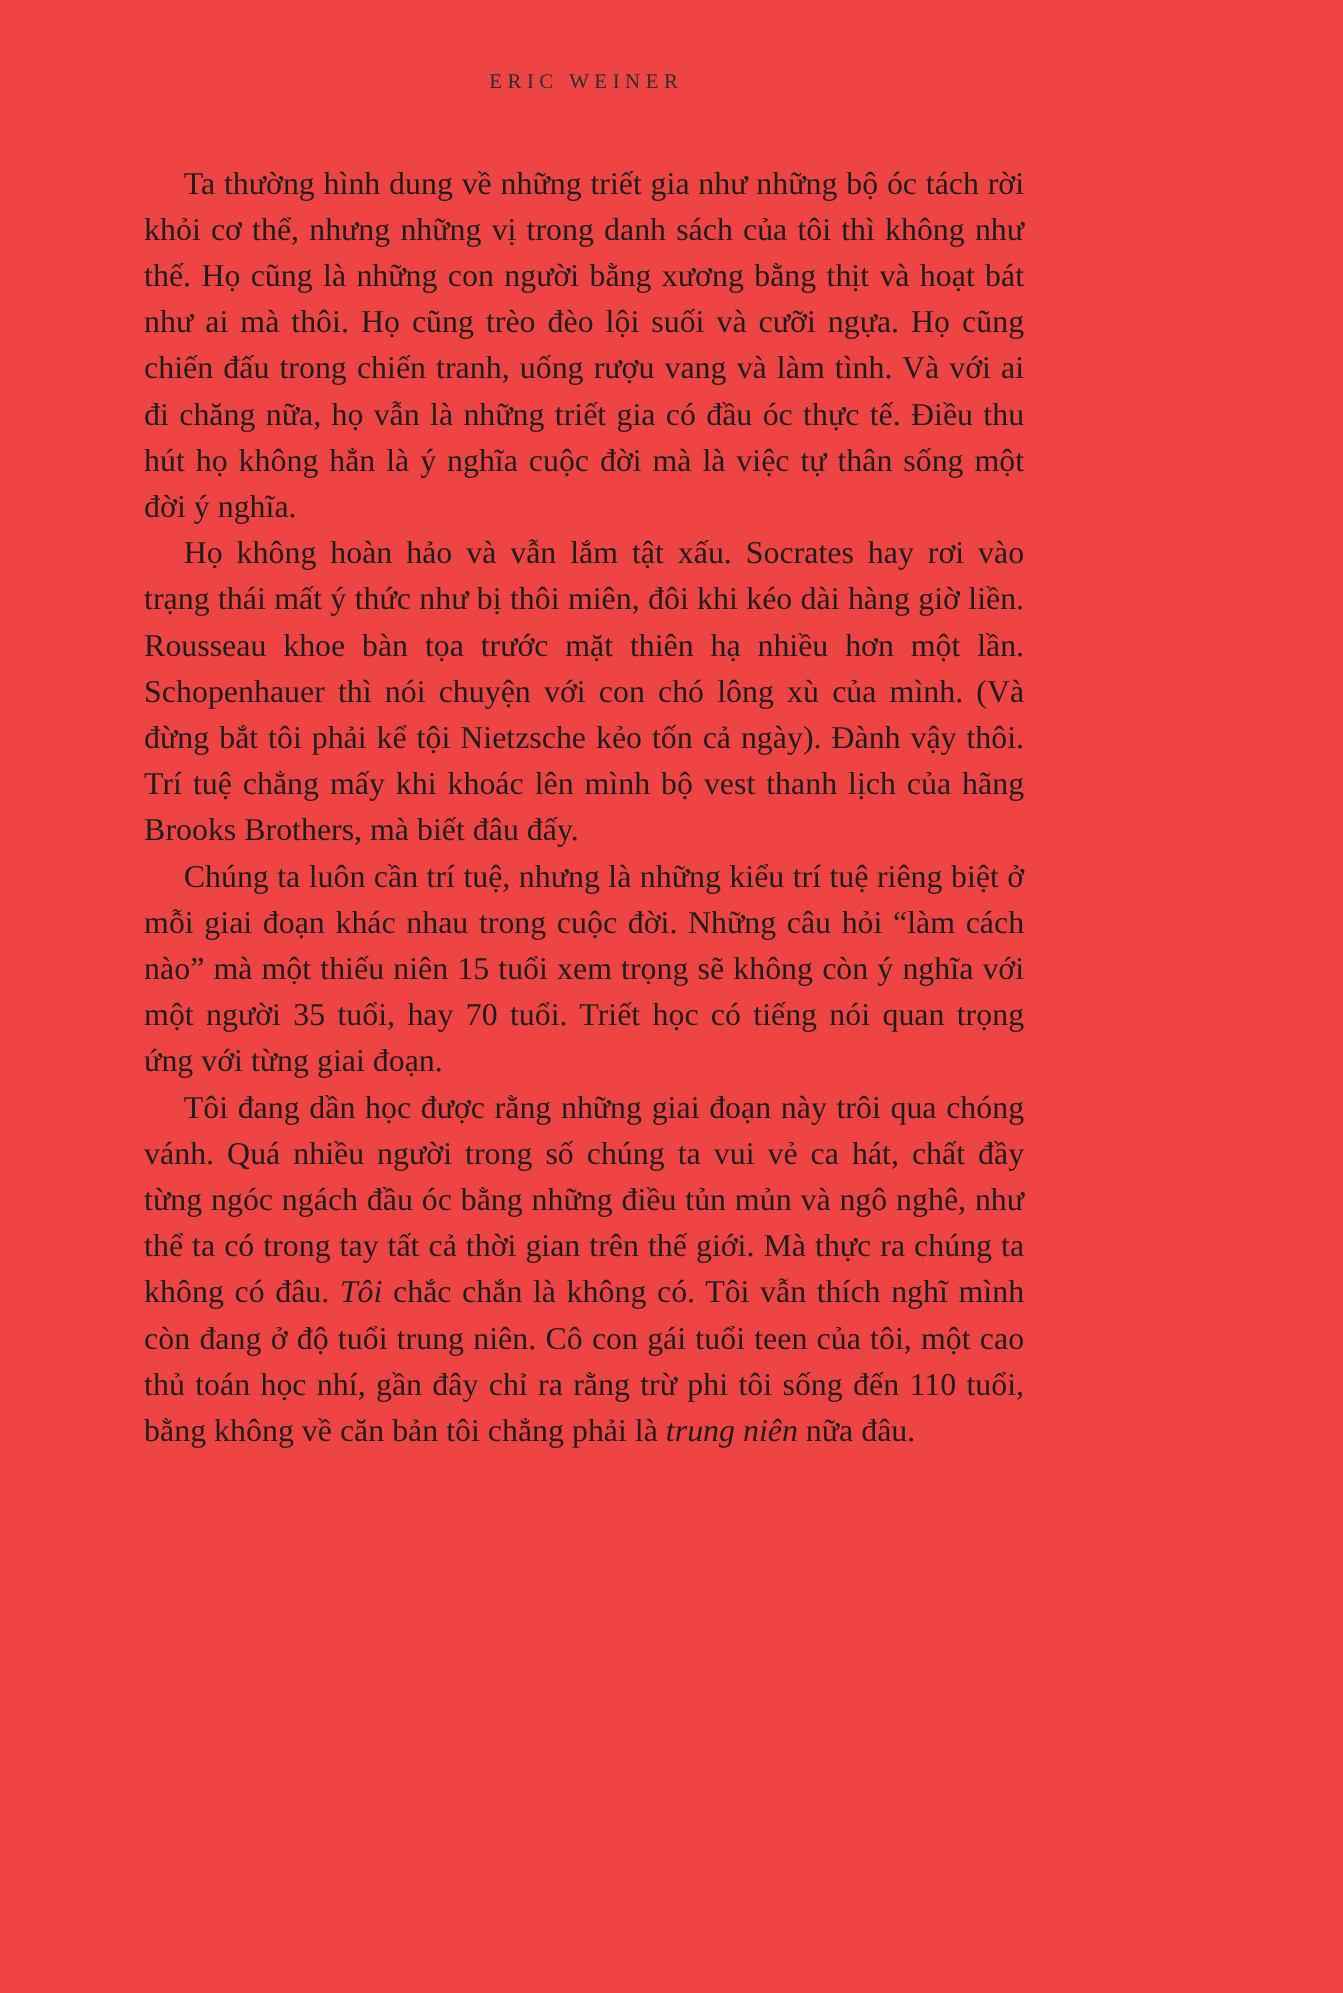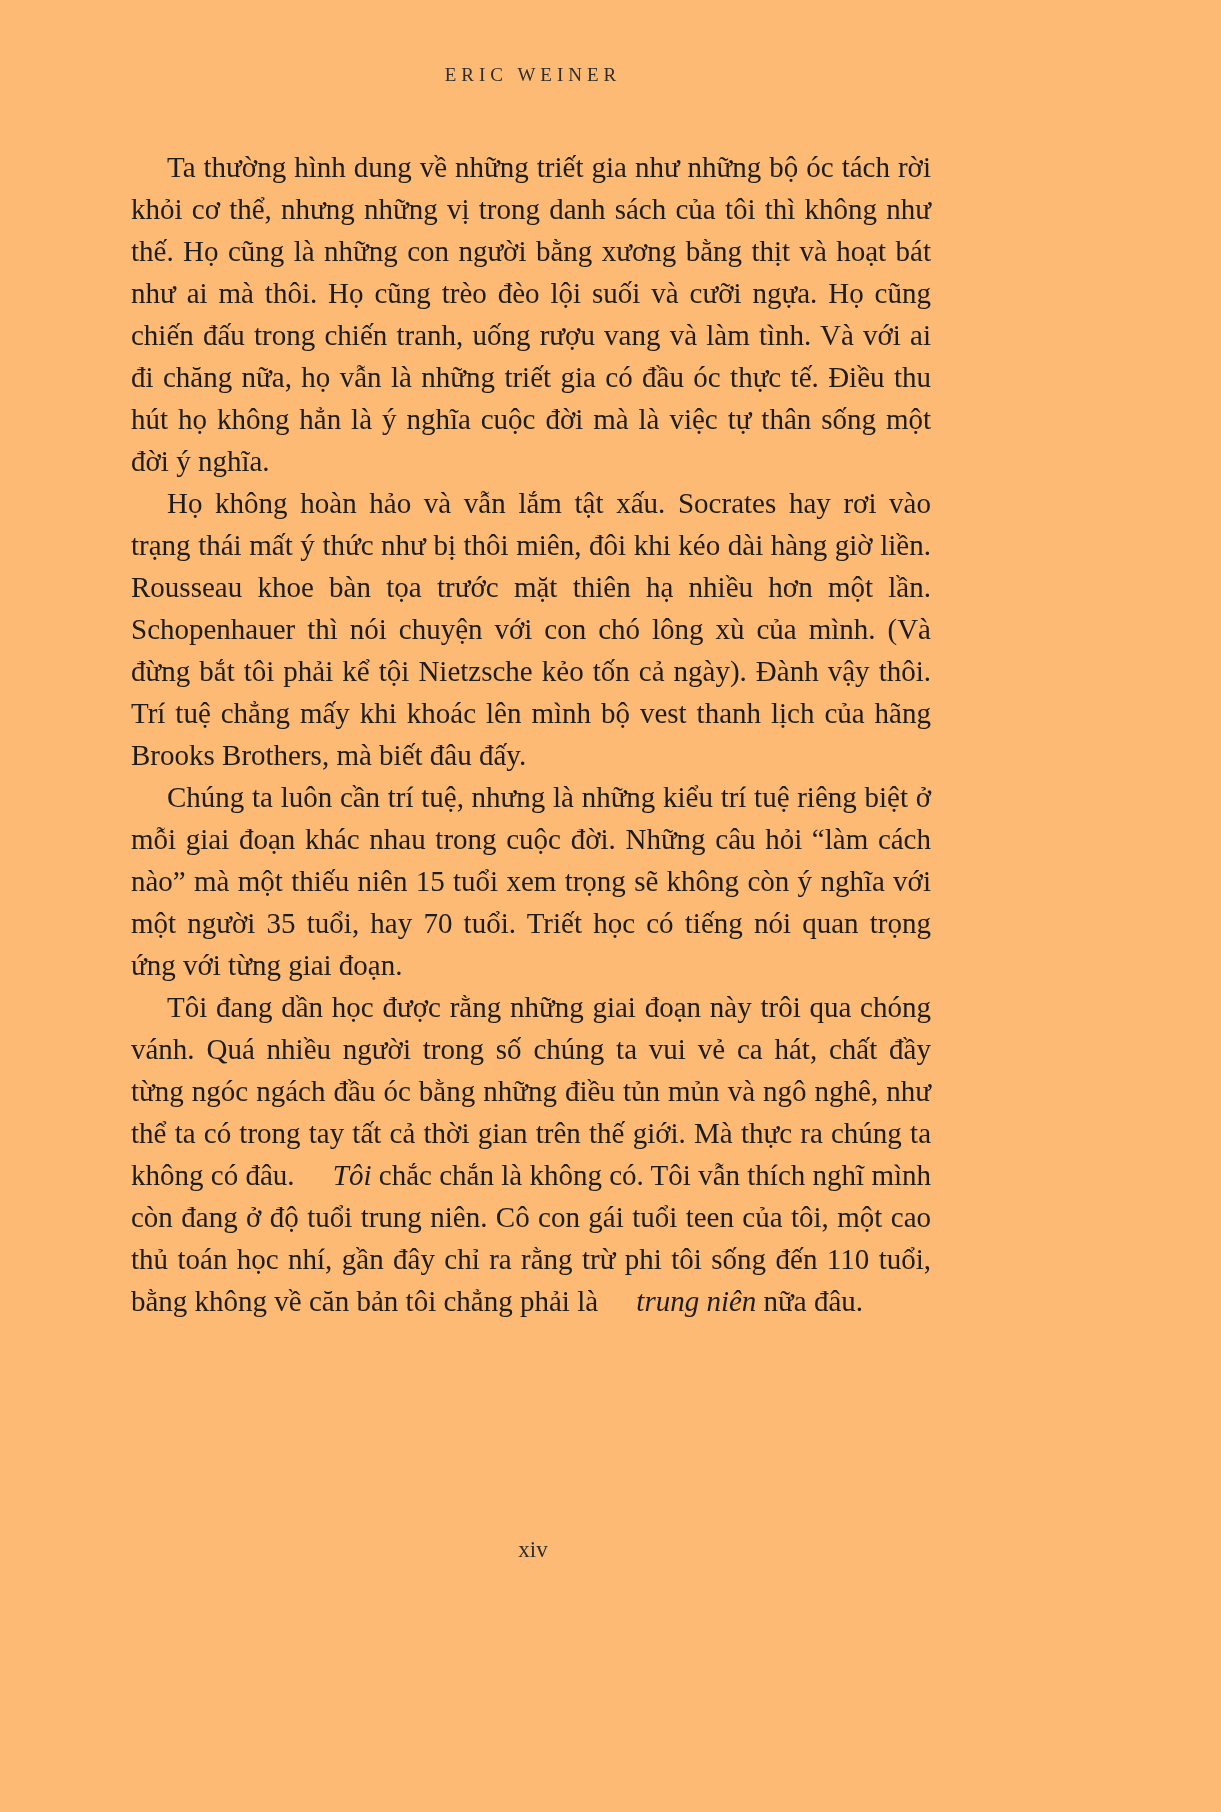--- a/index.html
+++ b/index.html
@@ -1,21 +1,21 @@
 <!DOCTYPE html>
 <html lang="vi"><head>
 <meta charset="utf-8">
 <style>
   * { margin: 0; padding: 0; box-sizing: border-box; }
   html, body { background: #ffffff; }
   .page {
     position: relative;
     width: 1221px;
     height: 1812px;
-    background: #fdba74;
+    background: #ef4444;
     font-family: "Liberation Serif", "DejaVu Serif", serif;
     color: #1d1d1d;
     overflow: hidden;
   }
   .running-header {
     position: absolute;
     top: 64px;
     left: 0;
     width: 1066px; 
     text-align: center;
@@ -29,21 +29,21 @@
     left: 131px;
     width: 800px;
   }
   .para {
     font-size: 29px;
     line-height: 42px;
     text-align: justify;
     text-indent: 36px;
     color: #1d1d1d;
   }
-  .para em { font-style: italic; margin-left: 31px; }
+  .para em { font-style: italic; }
   .page-number {
     position: absolute;
     top: 1537px;
     left: 0;
     width: 1066px;
     text-align: center;
     font-size: 23px;
     color: #2e2e2e;
   }
 </style>
@@ -53,14 +53,13 @@
 <div class="page">
   <div class="running-header">ERIC WEINER</div>
 
   <div class="body-text">
       <p class="para"><span>Ta thường hình dung về những triết gia như những bộ óc tách rời khỏi cơ thể, nhưng những vị trong danh sách của tôi thì không như thế. Họ cũng là những con người bằng xương bằng thịt và hoạt bát như ai mà thôi. Họ cũng trèo đèo lội suối và cưỡi ngựa. Họ cũng chiến đấu trong chiến tranh, uống rượu vang và làm tình. Và với ai đi chăng nữa, họ vẫn là những triết gia có đầu óc thực tế. Điều thu hút họ không hẳn là ý nghĩa cuộc đời mà là việc tự thân sống một đời ý nghĩa.</span></p>
       <p class="para"><span>Họ không hoàn hảo và vẫn lắm tật xấu. Socrates hay rơi vào trạng thái mất ý thức như bị thôi miên, đôi khi kéo dài hàng giờ liền. Rousseau khoe bàn tọa trước mặt thiên hạ nhiều hơn một lần. Schopenhauer thì nói chuyện với con chó lông xù của mình. (Và đừng bắt tôi phải kể tội Nietzsche kẻo tốn cả ngày). Đành vậy thôi. Trí tuệ chẳng mấy khi khoác lên mình bộ vest thanh lịch của hãng Brooks Brothers, mà biết đâu đấy.</span></p>
       <p class="para"><span>Chúng ta luôn cần trí tuệ, nhưng là những kiểu trí tuệ riêng biệt ở mỗi giai đoạn khác nhau trong cuộc đời. Những câu hỏi “làm cách nào” mà một thiếu niên 15 tuổi xem trọng sẽ không còn ý nghĩa với một người 35 tuổi, hay 70 tuổi. Triết học có tiếng nói quan trọng ứng với từng giai đoạn.</span></p>
       <p class="para"><span>Tôi đang dần học được rằng những giai đoạn này trôi qua chóng vánh. Quá nhiều người trong số chúng ta vui vẻ ca hát, chất đầy từng ngóc ngách đầu óc bằng những điều tủn mủn và ngô nghê, như thể ta có trong tay tất cả thời gian trên thế giới. Mà thực ra chúng ta không có đâu. </span><em>Tôi</em><span> chắc chắn là không có. Tôi vẫn thích nghĩ mình còn đang ở độ tuổi trung niên. Cô con gái tuổi teen của tôi, một cao thủ toán học nhí, gần đây chỉ ra rằng trừ phi tôi sống đến 110 tuổi, bằng không về căn bản tôi chẳng phải là </span><em>trung niên</em><span> nữa đâu.</span></p>
     </div>
 
-  <div class="page-number">xiv</div>
 </div>
 
 </body></html>

